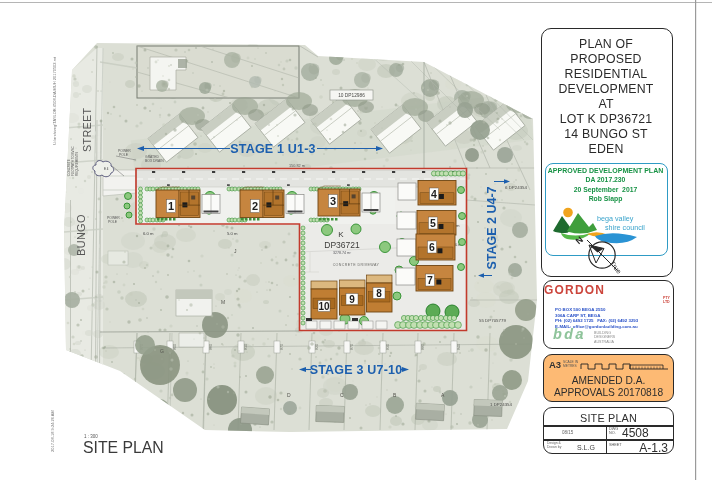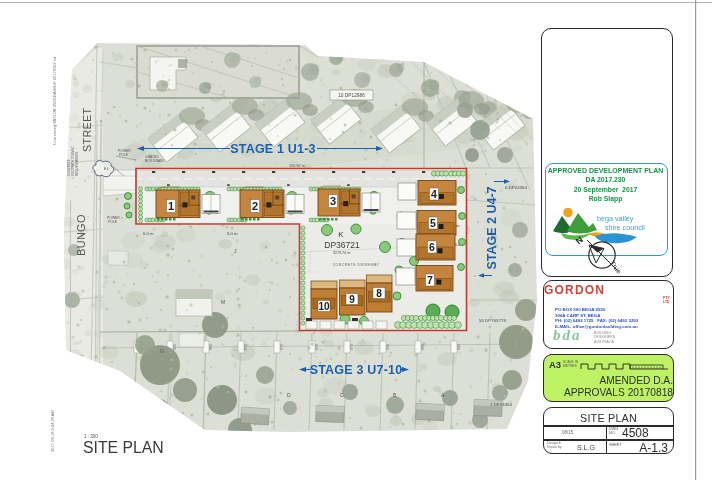--- a/index.html
+++ b/index.html
@@ -1517,20 +1517,21 @@
       <path d="M299,369.5 l7,-2.6 l0,5.2 z" fill="#1c5fae"></path>
       <path d="M400,369.5 L404,369.5" stroke="#1c5fae" stroke-width="1.1"></path>
       <path d="M409,369.5 l-7,-2.6 l0,5.2 z" fill="#1c5fae"></path>
       <text x="84" y="438" font-size="4.5" fill="#555">1 : 300</text>
       <text x="83" y="452.5" font-size="15.8" fill="#3a3a3a">SITE PLAN</text>
       <rect x="0" y="2" width="712" height="1" fill="#b5b5b5"></rect>
       <rect x="695" y="0" width="1.2" height="480" fill="#9a9a9a"></rect>
     </svg>
 
 <div style="position:absolute;left:541px;top:28px;width:130px;height:247px;border:1.6px solid #2a2a2a;border-radius:10px;background:#fff"></div>
+<div style="position:absolute;left:541px;top:37px;width:130px;text-align:center;font-size:12.3px;line-height:15px;letter-spacing:0.2px;color:#2a2a2a">PLAN OF<br>PROPOSED<br>RESIDENTIAL<br>DEVELOPMENT<br>AT<br>LOT K DP36721<br>14 BUNGO ST<br>EDEN</div>
 <div style="position:absolute;left:545px;top:163px;width:121px;height:91px;border:1.6px solid #2e9bc5;border-radius:8px;background:#fff"></div>
 <div style="position:absolute;left:546px;top:167px;width:119px;text-align:center;color:#179245;font-weight:bold">
   <div style="font-size:7px">APPROVED DEVELOPMENT PLAN</div>
   <div style="font-size:6.8px;margin-top:2px">DA 2017.230</div>
   <div style="font-size:6.8px;margin-top:2.5px">20 September&nbsp; 2017</div>
   <div style="font-size:6.8px;margin-top:2.5px">Rob Slapp</div>
 </div>
 <svg width="120" height="55" style="position:absolute;left:545px;top:200px">
 <circle cx="23" cy="12.5" r="4.8" fill="#f0a41e"></circle>
 <path d="M8,31 L17,16 L25,27 Q26,33 20,33 Q12,33 8,31 Z" fill="#1e6b2f"></path>
@@ -1546,32 +1547,32 @@
 <path d="M15,15 L45,45" stroke="#2a2a2a" stroke-width="1"></path>
 <path d="M17,20 L32,23.5 L24,38 Z" fill="none" stroke="#2a2a2a" stroke-width="1"></path>
 <path d="M17,20 L32,23.5 L25.5,27.5 Z" fill="#2a2a2a"></path>
 <text x="4" y="18" font-size="9" font-weight="bold" fill="#2a2a2a" transform="rotate(-40 8 15)" font-family="'Liberation Sans',sans-serif">N</text>
 <text x="39" y="41" font-size="7" fill="#2a2a2a" transform="rotate(52 41 38)" font-family="'Liberation Sans',sans-serif">True</text>
 </svg>
 <div style="position:absolute;left:543px;top:280px;width:129px;height:67px;border:1.7px solid #2a2a2a;border-radius:9px;background:#fff">
  <div style="position:absolute;left:0;top:2px;width:100%;text-align:left;color:#cc453c;font-weight:bold;font-size:12px;letter-spacing:1.2px">GORDON</div>
  <div style="position:absolute;right:3px;top:16px;color:#cc453c;font-size:3.6px;line-height:3.8px;font-weight:bold">PTY<br>LTD</div>
  <div style="position:absolute;left:11px;top:26px;color:#2a52c8;font-weight:bold;font-size:4.4px;line-height:5.5px">PO BOX 500 BEGA 2550<br>306A CARP ST, BEGA<br>PH: (02) 6492 1725&nbsp;&nbsp; FAX: (02) 6492 3293<br>E-MAIL: office@gordonbuilding.com.au</div>
- <div style="position:absolute;left:9px;top:46px;color:#8fc49b;font-size:15px;font-weight:bold;font-style:italic;font-family:Liberation Serif, serif;letter-spacing:2px">bda</div>
+ <div style="position:absolute;left:9px;top:46px;color:#8fc49b;font-size:15px;font-weight:bold;font-style:italic;font-family:Liberation Mono, monospace;letter-spacing:2px">bda</div>
  <div style="position:absolute;left:50px;top:50px;color:#8a8a8a;font-size:3.6px;line-height:4.3px">BUILDING<br>DESIGNERS<br>AUSTRALIA</div>
 </div>
-<div style="position:absolute;left:543px;top:354px;width:129px;height:46px;border:1.7px solid #2a2a2a;border-radius:9px;background:#bef264">
+<div style="position:absolute;left:543px;top:354px;width:129px;height:46px;border:1.7px solid #2a2a2a;border-radius:9px;background:#fdba74">
  <div style="position:absolute;left:5px;top:4px;font-size:9.5px;font-weight:bold;color:#333">A3</div>
  <div style="position:absolute;left:19px;top:6px;font-size:3.3px;color:#555;line-height:3.7px">SCALE IN<br>METRES</div>
  <svg width="94" height="14" style="position:absolute;left:34px;top:4px">
    <path d="M3,10 l0,-5 l7,0 l0,5 l7,0 l0,-5 l7,0 l0,5 l7,0 l0,-5 l7,0 l0,5 l7,0 l0,-5 l7,0 l0,5 l38,0" stroke="#222" stroke-width="0.9" fill="none"></path>
    <path d="M52,10 l0,-4 l33,0 l0,4" stroke="#222" stroke-width="0.8" fill="none"></path>
    <path d="M55,10 l0,-2.5 m3,2.5 l0,-2.5 m3,2.5 l0,-2.5 m3,2.5 l0,-2.5 m3,2.5 l0,-2.5 m3,2.5 l0,-2.5 m3,2.5 l0,-2.5 m3,2.5 l0,-2.5 m3,2.5 l0,-2.5 m3,2.5 l0,-2.5" stroke="#222" stroke-width="0.5" fill="none"></path>
  </svg>
- <div style="position:absolute;left:0;top:20px;width:100%;text-align:right;font-size:10.2px;color:#2e2e2e;line-height:11.5px">AMENDED D.A.<br>APPROVALS 20170818</div>
+ <div style="position:absolute;left:0;top:20px;width:100%;text-align:center;font-size:10.2px;color:#2e2e2e;line-height:11.5px">AMENDED D.A.<br>APPROVALS 20170818</div>
 </div>
 <div style="position:absolute;left:543px;top:407px;width:129px;height:45px;border:1.8px solid #2a2a2a;border-radius:9px;background:#fff;overflow:hidden">
  <div style="width:100%;text-align:center;color:#2e2e2e;padding-top:3.5px;height:14px;font-size:10.8px;letter-spacing:0.2px">SITE PLAN</div>
  <div style="position:absolute;left:0;top:17px;width:100%;height:1.6px;background:#2a2a2a"></div>
  <div style="position:absolute;left:0;top:31px;width:100%;height:1.6px;background:#2a2a2a"></div>
  <div style="position:absolute;left:62px;top:17px;width:1.4px;height:28px;background:#2a2a2a"></div>
  <div style="position:absolute;left:18px;top:22px;font-size:4.5px;color:#666">08/15</div>
  <div style="position:absolute;left:65px;top:19px;font-size:3.8px;color:#555;line-height:4px">DWG<br>NO.</div>
  <div style="position:absolute;left:78px;top:18px;width:46px;text-align:left;font-size:12px;color:#2e2e2e">4508</div>
  <div style="position:absolute;left:3px;top:34px;font-size:3.4px;color:#666;line-height:3.8px">Design &amp;<br>Drawn by</div>

